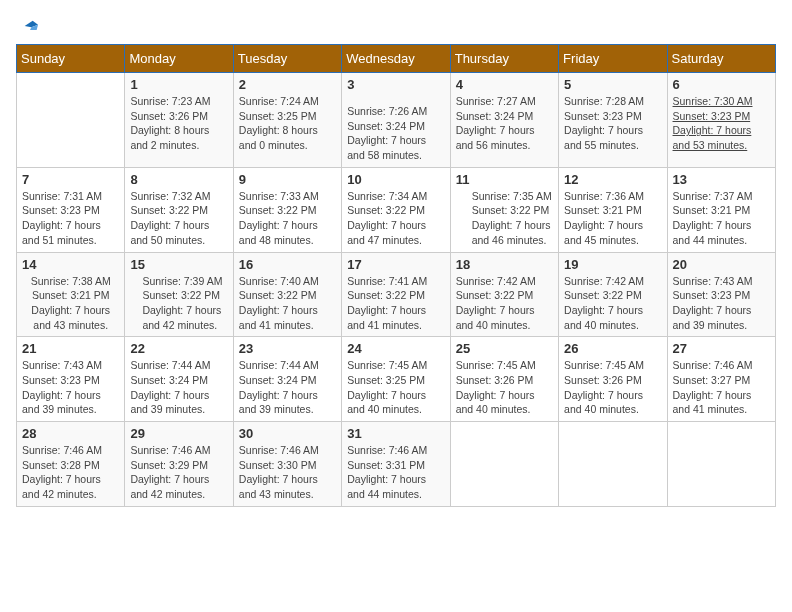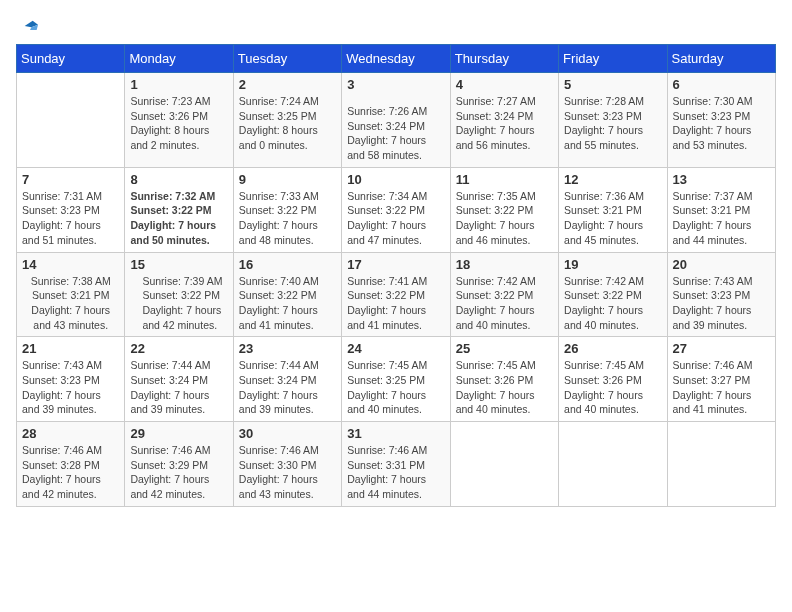--- a/index.html
+++ b/index.html
@@ -51,21 +51,21 @@
     .subtitle {
       font-size: 14px;
       color: #555;
     }
     table {
       width: 100%;
       border-collapse: collapse;
       font-size: 11px;
     }
     thead tr th {
-      background-color: #1d4ed8;
+      background-color: #a16207;
       color: #fff;
       padding: 6px 4px;
       text-align: left;
       font-size: 13px;
       font-weight: normal;
       border: 1px solid #2a6db5;
     }
     tbody tr td {
       border: 1px solid #ccc;
       padding: 4px 5px;
@@ -158,58 +158,58 @@
         </td>
         <td>
           <span class="day-number">5</span>
           <div class="day-info" style="white-space: pre-line;">Sunrise: 7:28 AM
 Sunset: 3:23 PM
 Daylight: 7 hours
 and 55 minutes.</div>
         </td>
         <td>
           <span class="day-number">6</span>
-          <div class="day-info" style="white-space: pre-line;">Sunrise: 7:30 AM
+          <div class="day-info" style="white-space: pre-line; text-decoration: underline;">Sunrise: 7:30 AM
 Sunset: 3:23 PM
 Daylight: 7 hours
 and 53 minutes.</div>
         </td>
       </tr>
       <tr>
         <td>
           <span class="day-number">7</span>
           <div class="day-info" style="white-space: pre-line;">Sunrise: 7:31 AM
 Sunset: 3:23 PM
 Daylight: 7 hours
 and 51 minutes.</div>
         </td>
         <td>
           <span class="day-number">8</span>
-          <div class="day-info" style="white-space: pre-line; font-weight: bold;">Sunrise: 7:32 AM
+          <div class="day-info" style="white-space: pre-line;">Sunrise: 7:32 AM
 Sunset: 3:22 PM
 Daylight: 7 hours
 and 50 minutes.</div>
         </td>
         <td>
           <span class="day-number">9</span>
           <div class="day-info" style="white-space: pre-line;">Sunrise: 7:33 AM
 Sunset: 3:22 PM
 Daylight: 7 hours
 and 48 minutes.</div>
         </td>
         <td>
           <span class="day-number">10</span>
           <div class="day-info" style="white-space: pre-line;">Sunrise: 7:34 AM
 Sunset: 3:22 PM
 Daylight: 7 hours
 and 47 minutes.</div>
         </td>
         <td>
           <span class="day-number">11</span>
-          <div class="day-info" style="white-space: pre-line;">Sunrise: 7:35 AM
+          <div class="day-info" style="white-space: pre-line; margin-left: 16px;">Sunrise: 7:35 AM
 Sunset: 3:22 PM
 Daylight: 7 hours
 and 46 minutes.</div>
         </td>
         <td>
           <span class="day-number">12</span>
           <div class="day-info" style="white-space: pre-line;">Sunrise: 7:36 AM
 Sunset: 3:21 PM
 Daylight: 7 hours
 and 45 minutes.</div>

